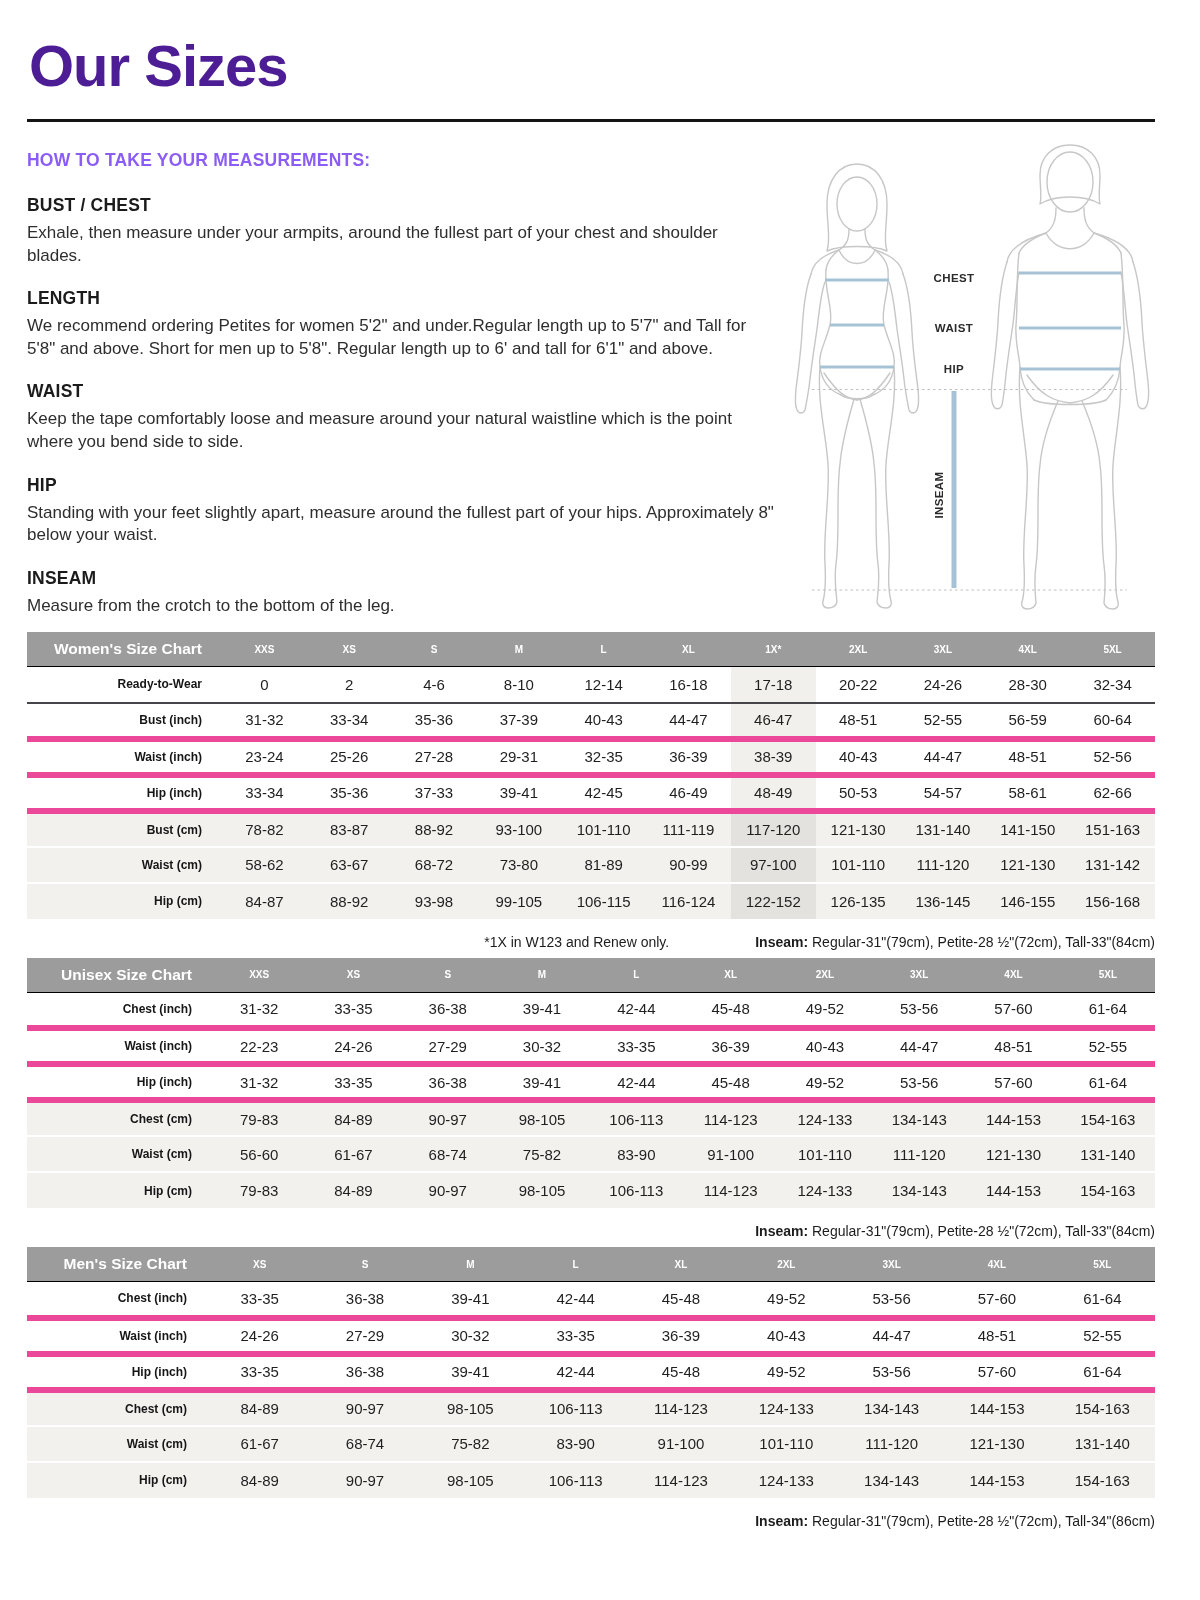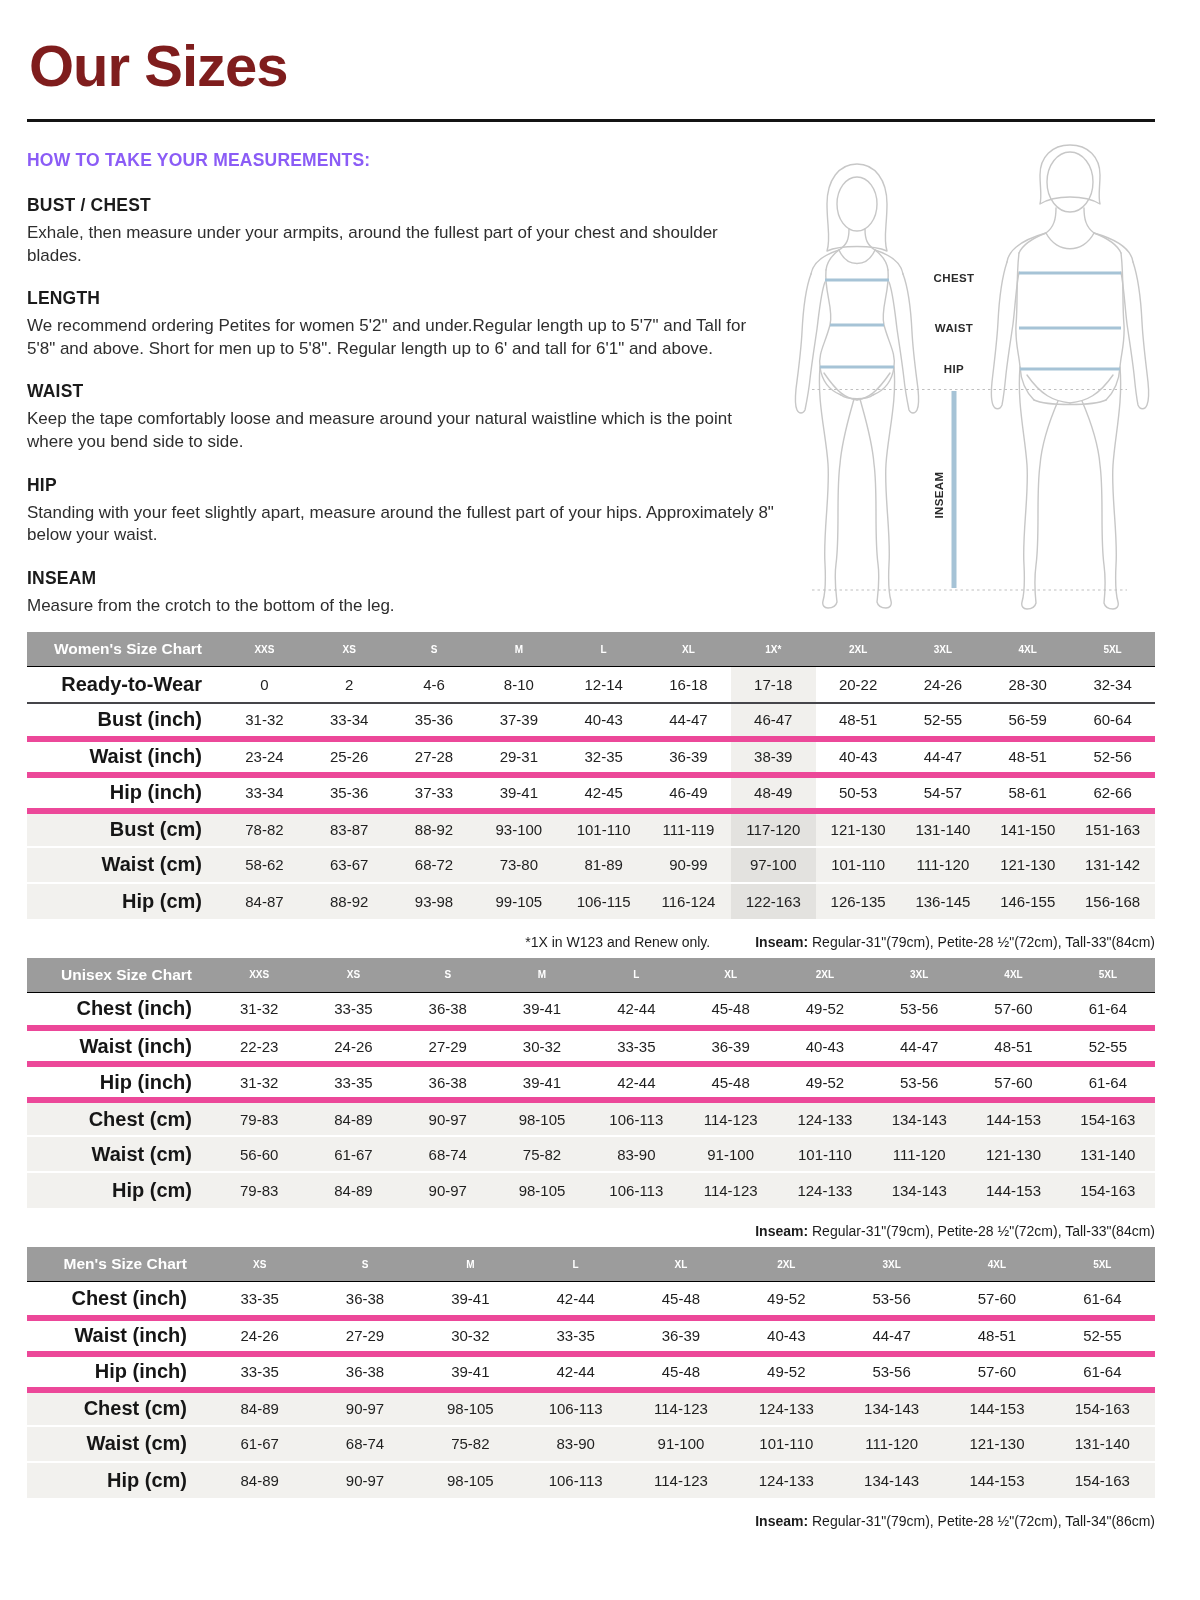--- a/index.html
+++ b/index.html
@@ -1,45 +1,45 @@
 <!DOCTYPE html>
 <html><head>
 <meta charset="utf-8">
 <style>
   html,body{margin:0;padding:0;background:#fff;}
   body{width:1200px;font-family:"Liberation Sans",sans-serif;color:#232323;}
   .page{padding:26px 45px 30px 27px;width:1128px;}
 
-  .title{font-size:58px;font-weight:800;letter-spacing:-1px;color:#7f1d1d;margin:6px 0 20px 2px;}
+  .title{font-size:58px;font-weight:800;letter-spacing:-1px;color:#4c1d95;margin:6px 0 20px 2px;}
   .rule{border:none;border-top:3px solid #141414;margin:0 0 28px 0;}
 
   .measure{position:relative;min-height:478px;}
   .instructions{width:748px;}
   .how-heading{font-size:17.5px;font-weight:700;color:#8b5cf6;margin:0 0 24px 0;letter-spacing:.2px;}
   .sec-title{font-size:17.5px;font-weight:700;color:#1b1b1b;margin:21px 0 6px 0;letter-spacing:.2px;}
   .sec-body{font-size:17px;line-height:1.33;color:#2e2e2e;margin:0;}
 
   .figure{position:absolute;top:-8px;right:0;width:388px;height:476px;}
   .fig-label{font-size:11.5px;font-weight:700;fill:#2b2b2b;letter-spacing:.4px;}
 
   .size-table{border-collapse:collapse;table-layout:fixed;width:1128px;font-size:15px;color:#1f1f1f;}
   .size-table thead tr{border-bottom:1px solid #000000;}
   .size-table thead th{background:#9c9c9c;color:#fff;font-size:10px;font-weight:700;height:34px;padding:0;text-align:center;}
   .size-table thead th.corner{text-align:right;padding-right:20px;font-size:15.5px;}
   .size-table tbody tr{height:36px;}
-  .size-table tbody th{text-align:right;padding-right:20px;font-weight:700;font-size:20px;color:#161616;}
+  .size-table tbody th{text-align:right;padding-right:20px;font-weight:700;font-size:12px;color:#161616;}
   .size-table td{text-align:center;}
   .size-table tr.inch{background:#fff;border-bottom:6px solid #ec4899;}
   .size-table tr.rtw{border-bottom:2px solid #45454a;}
   .size-table tr.shade{background:#f2f1ee;border-bottom:2px solid #fff;padding-left:45px;}
   .size-table tr.shade:last-child{border-bottom:0;}
   .size-table tr.inch td.hl{background:#f1f0ed;}
   .size-table tr.shade td.hl{background:#e3e2df;margin-top:40px;}
 
-  .footnote{width:1128px;display:flex;justify-content:flex-end;gap:45px;font-size:14px;color:#1c1c1c;margin:15px 0 30px 0;}
+  .footnote{width:1128px;display:flex;justify-content:flex-end;gap:86px;font-size:14px;color:#1c1c1c;margin:15px 0 30px 0;}
   .footnote .fn-bold{font-weight:700;}
   .footnote:last-child{margin-bottom:8px;}
   .tbl-block{margin-top:4px;}
 </style>
 </head>
 <body>
 
 <div class="page">
 
   <h1 class="title">Our Sizes</h1>
@@ -258,21 +258,21 @@
             <td>131-142</td>
           </tr>
           <tr class="shade">
             <th>Hip (cm)</th>
             <td>84-87</td>
             <td>88-92</td>
             <td>93-98</td>
             <td>99-105</td>
             <td>106-115</td>
             <td>116-124</td>
-            <td class="hl">122-163</td>
+            <td class="hl">122-152</td>
             <td>126-135</td>
             <td>136-145</td>
             <td>146-155</td>
             <td>156-168</td>
           </tr>
         </tbody>
       </table>
     <div class="footnote">
       <span class="fn-left">*1X in W123 and Renew only.</span>
       <span class="fn-right"><span class="fn-bold">Inseam:</span><span> Regular-31"(79cm), Petite-28 ½"(72cm), Tall-33"(84cm)</span></span>

